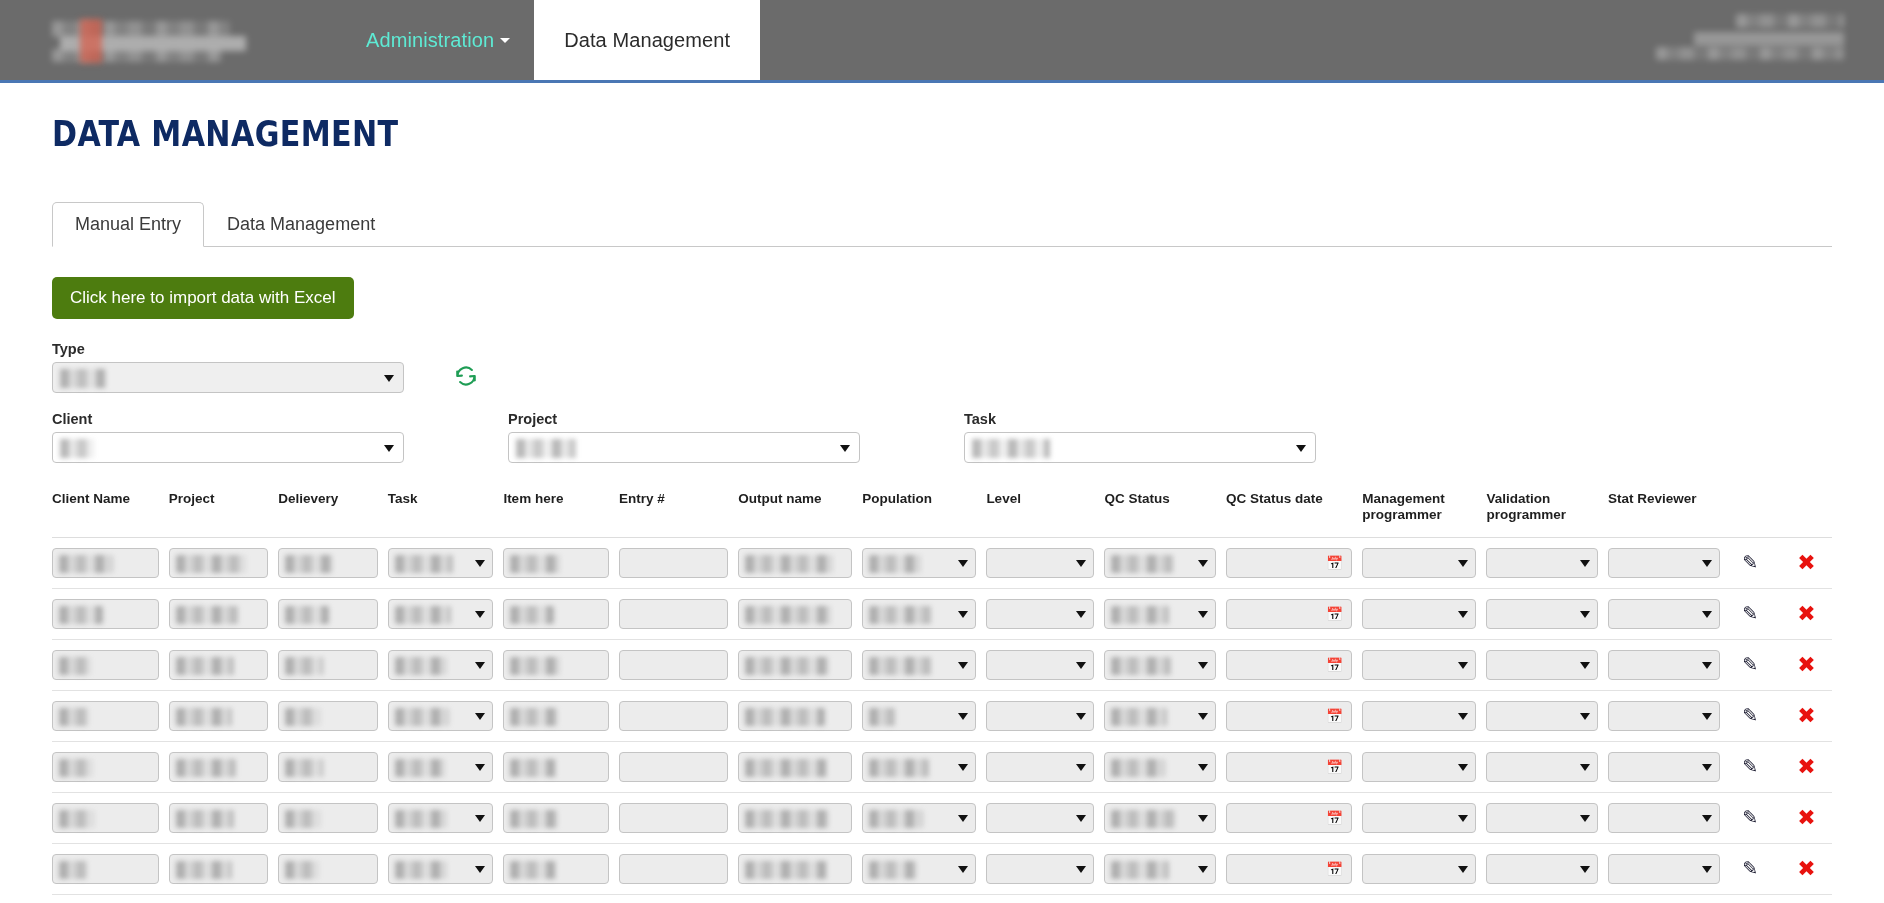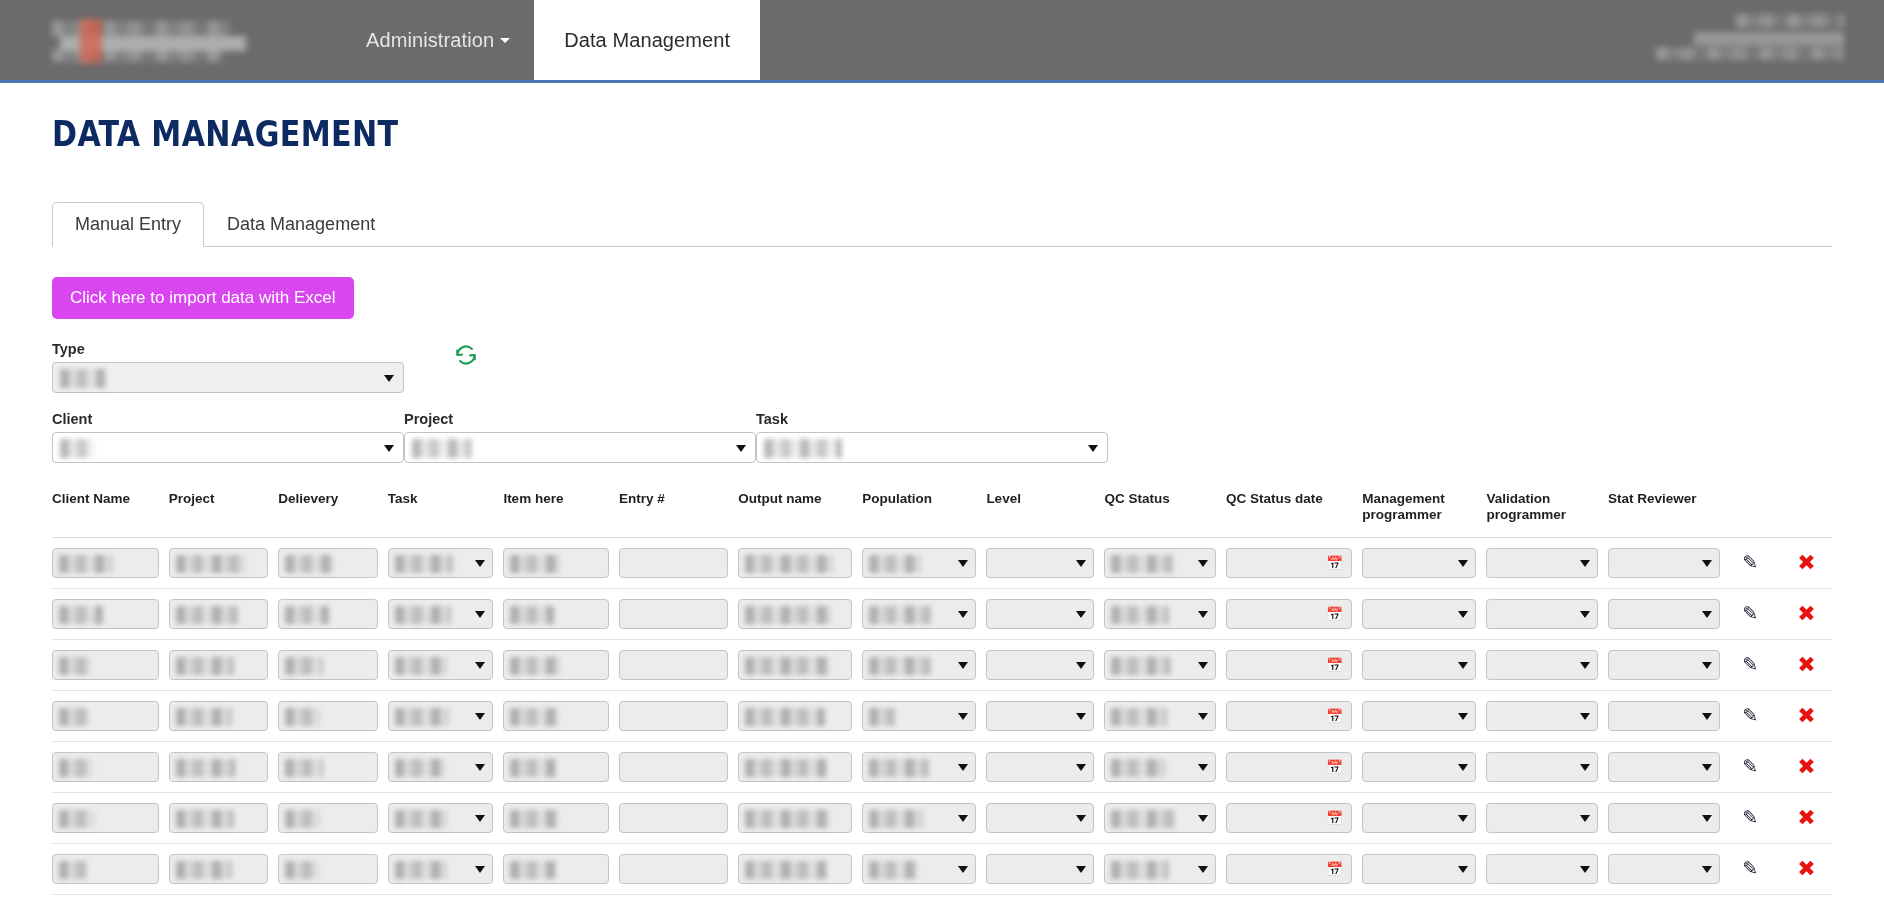--- a/index.html
+++ b/index.html
@@ -40,21 +40,21 @@
   .brand-logo .b2 { position:absolute; left:8px;top:17px; width:186px; height:15px;
                     background: rgba(255,255,255,.45); filter: blur(3.2px); }
   .brand-logo .b3 { position:absolute; left:0;  top:30px; width:170px; height:13px; }
   .brand-logo .red { position:absolute; left:28px; top:0px; width:22px; height:44px;
                      background: rgba(214,96,78,.75); filter: blur(3.4px); }
 
   .nav-items { display: flex; align-items: stretch; margin-left: 80px; }
   .nav-item {
     display: flex; align-items: center;
     padding: 0 24px;
-    color: #e5e5e5;
+    color: #5eead4;
     font-size: 20px;
     letter-spacing: .1px;
     cursor: pointer;
     white-space: nowrap;
   }
   .nav-item .caret {
     display: inline-block;
     margin-left: 6px;
     width: 0; height: 0;
     border-left: 5px solid transparent;
@@ -124,21 +124,21 @@
     display: flex;
     align-items: center;
     justify-content: space-between;
     margin-top: 30px;
   }
   .select-prompt {
     font-size: 22px;
     color: #2d2d2d;
   }
   .import-btn {
-    background: #d946ef;
+    background: #4d7c0f;
     color: #ffffff;
     border: none;
     border-radius: 5px;
     padding: 11px 18px;
     font-size: 17px;
     cursor: pointer;
     white-space: nowrap;
     font-family: "Liberation Sans", sans-serif;
   }
 
@@ -165,34 +165,35 @@
     border-left: 5px solid transparent;
     border-right: 5px solid transparent;
     border-top: 7px solid #111111;
   }
   .ctrl .val {
     position: absolute;
     left: 7px; top: 6px;
     height: 19px;
   }
 
-  .type-area { margin-top: 22px; display: flex; align-items: flex-start; }
+  .type-area { margin-top: 22px; display: flex; align-items: flex-end; }
   .type-block { width: 352px; }
   .refresh-btn {
     margin-left: 48px;
     margin-bottom: 3px;
     width: 28px; height: 28px;
     cursor: pointer;
     display: flex; align-items: center; justify-content: center;
   }
 
   .filters {
     margin-top: 18px;
     display: grid;
     grid-template-columns: 352px 352px 352px 352px;
+    column-gap: 104px;
   }
 
   
   .tbl-wrap { margin-top: 28px; }
   table.grid { width: 100%; border-collapse: collapse; table-layout: fixed; }
   table.grid th {
     text-align: left;
     font-size: 13.5px;
     font-weight: bold;
     color: #1f1f1f;

